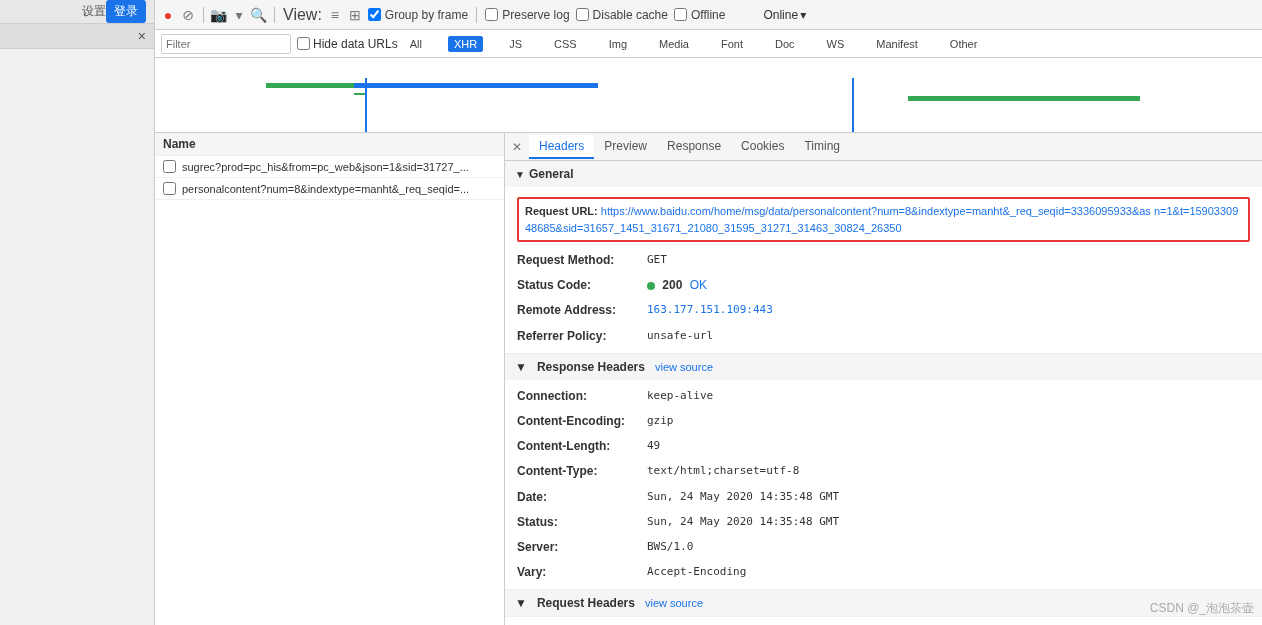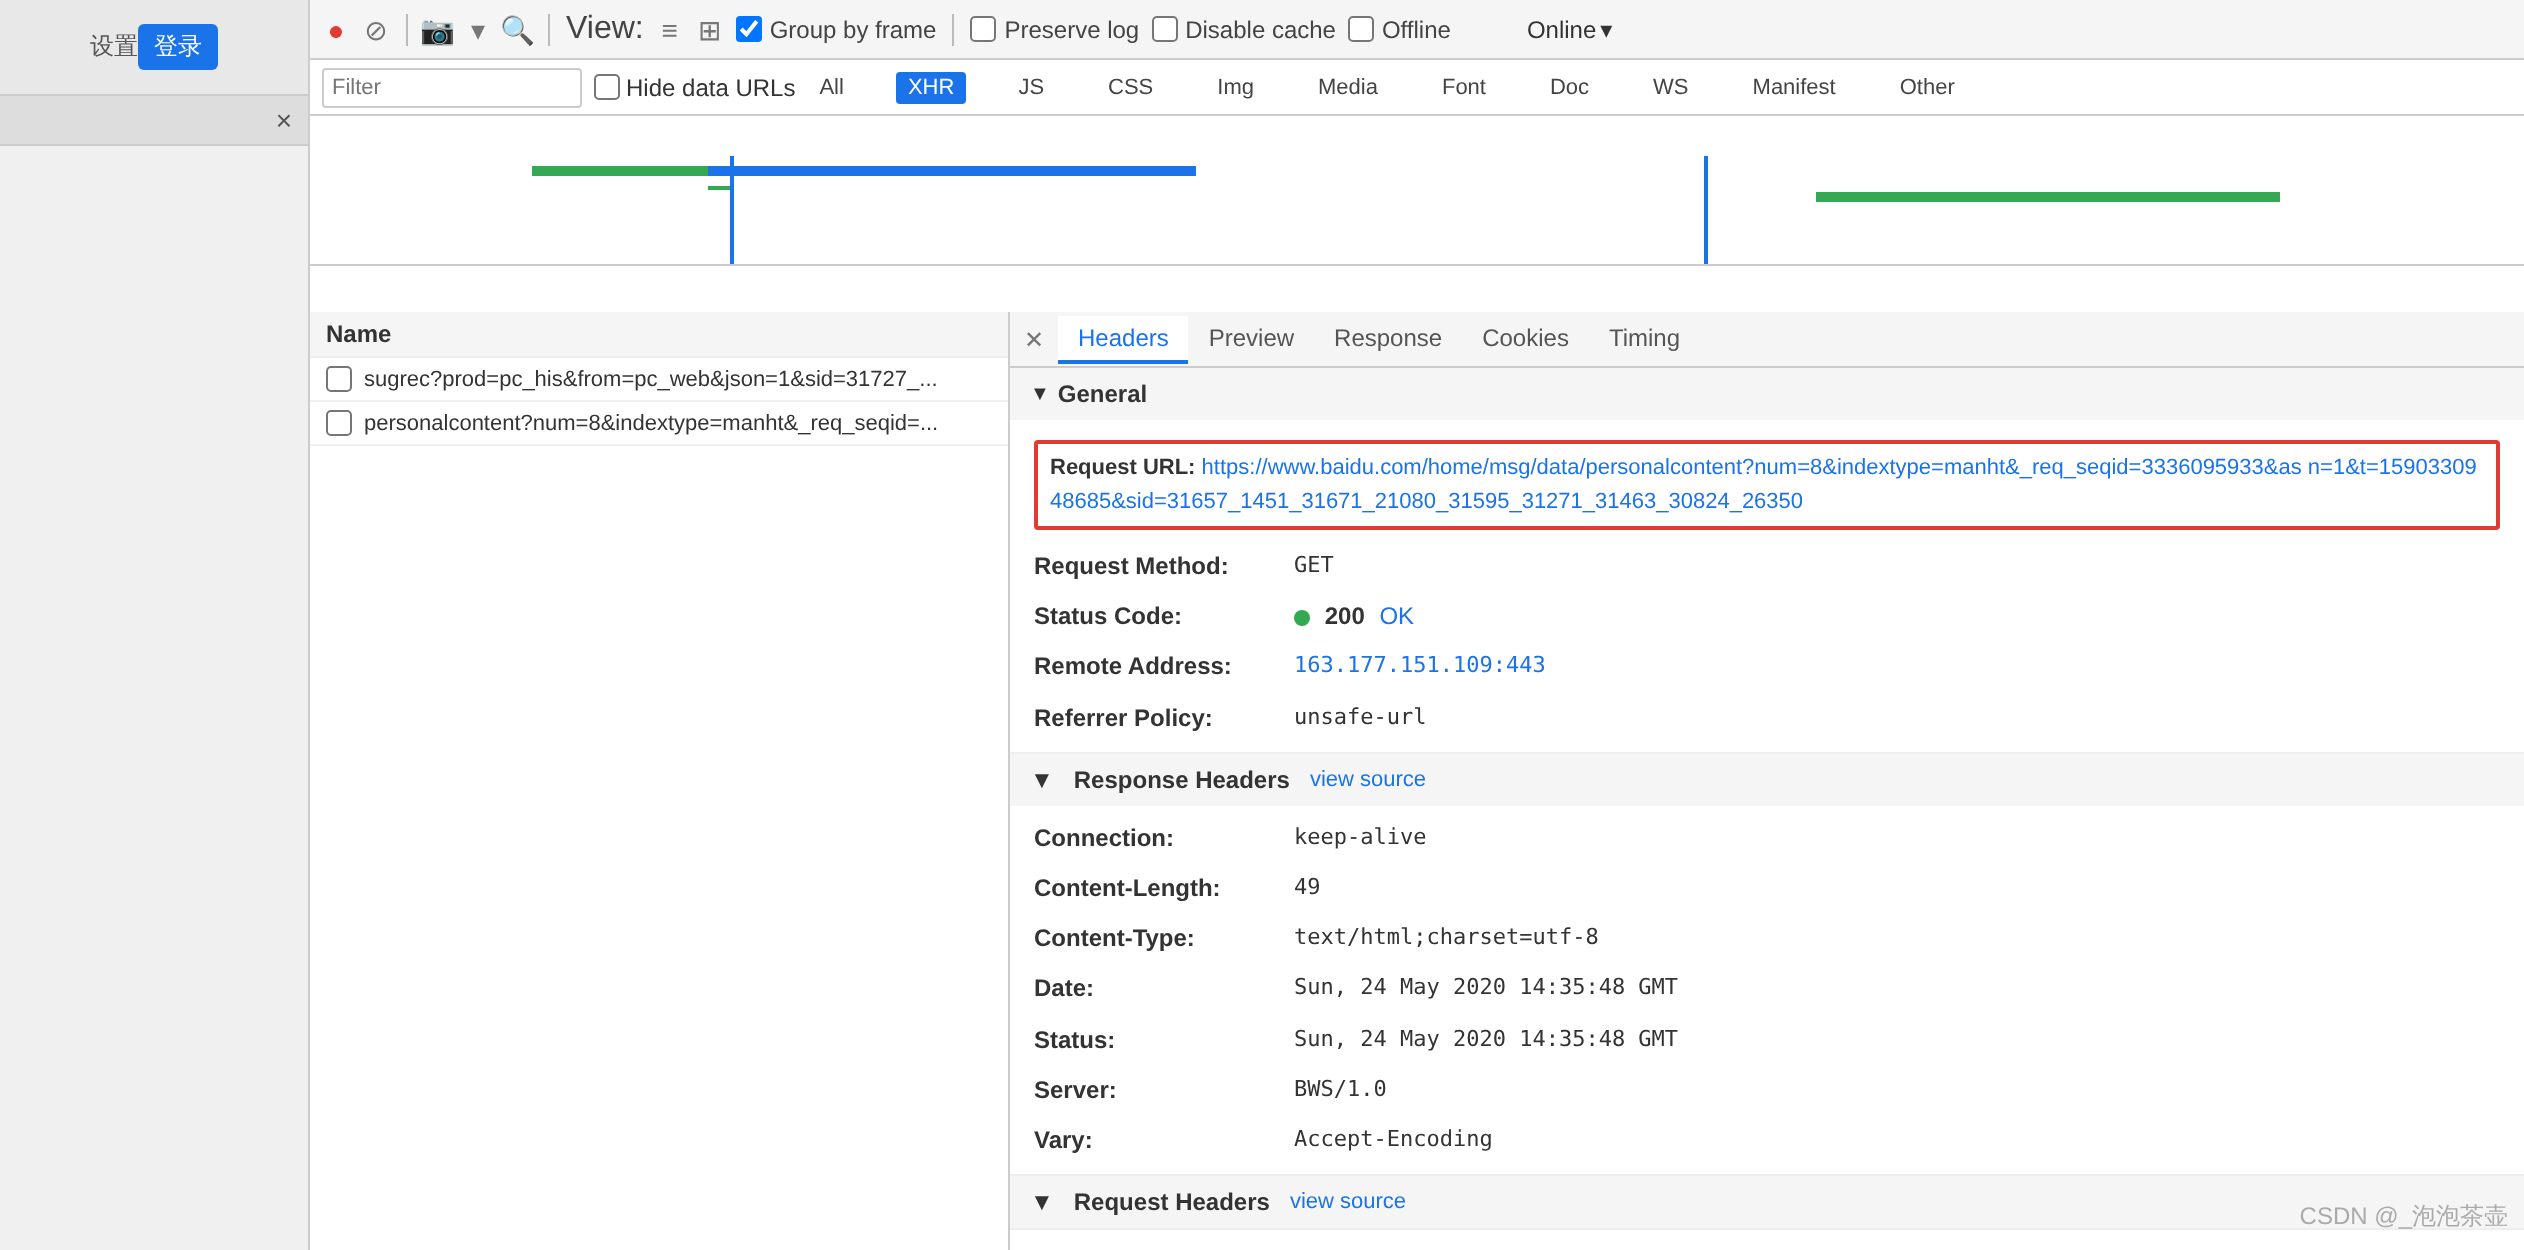--- a/index.html
+++ b/index.html
@@ -10,22 +10,22 @@
       position: absolute;
       left: 0; top: 0;
       width: 155px;
       height: 625px;
       background: #f0f0f0;
       border-right: 1px solid #ccc;
     }
     .sidebar-top {
       display: flex;
       align-items: center;
-      justify-content: center;
-      padding: 12px 8px;
+      justify-content: flex-end;
+      padding: 0 8px;
       background: #e8e8e8;
       border-bottom: 1px solid #ccc;
     }
     .sidebar-settings { font-size: 12px; color: #555; }
     .sidebar-login-btn {
       background: #1a73e8;
       color: #fff;
       border: none;
       border-radius: 3px;
       padding: 3px 8px;
@@ -158,21 +158,20 @@
       position: absolute;
       height: 2px;
       background: #34a853;
     }
 
     
     .split-pane {
       display: flex;
       flex: 1;
       overflow: hidden;
-      margin-top: 23px;
     }
 
     
     .file-list {
       width: 350px;
       flex-shrink: 0;
       border-right: 1px solid #ccc;
       overflow-y: auto;
       background: #fff;
     }
@@ -482,20 +481,24 @@
             <span class="arrow">▼</span>
             <span>Response Headers</span>
             <span class="view-source-link">view source</span>
           </div>
           <div class="section-body" id="response-headers-items">
               <div class="prop-row">
                 <span class="prop-label">Connection:</span>
                 <span class="prop-value mono">keep-alive</span>
               </div>
               <div class="prop-row">
+                <span class="prop-label">Content-Encoding:</span>
+                <span class="prop-value mono">gzip</span>
+              </div>
+              <div class="prop-row">
                 <span class="prop-label">Content-Length:</span>
                 <span class="prop-value mono">49</span>
               </div>
               <div class="prop-row">
                 <span class="prop-label">Content-Type:</span>
                 <span class="prop-value mono">text/html;charset=utf-8</span>
               </div>
               <div class="prop-row">
                 <span class="prop-label">Date:</span>
                 <span class="prop-value mono">Sun, 24 May 2020 14:35:48 GMT</span>

